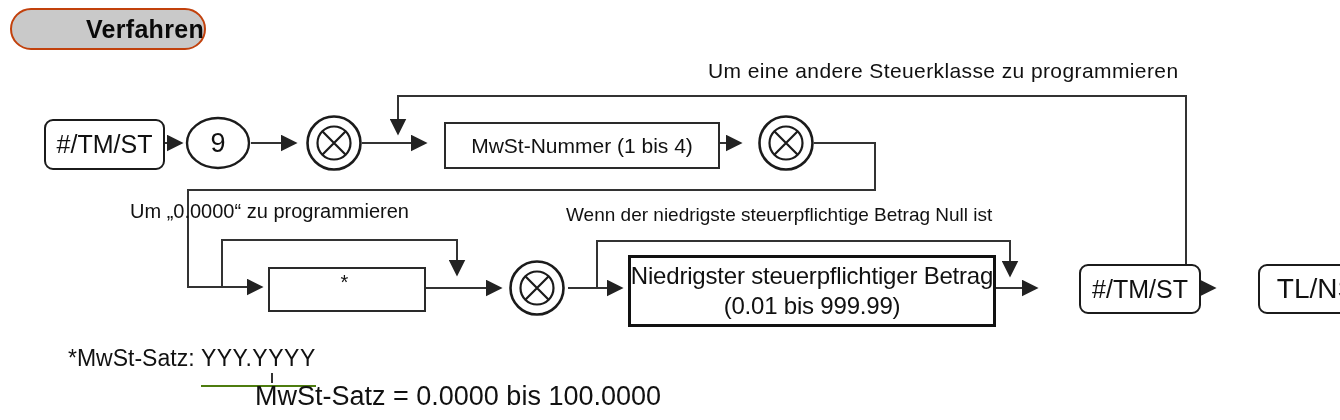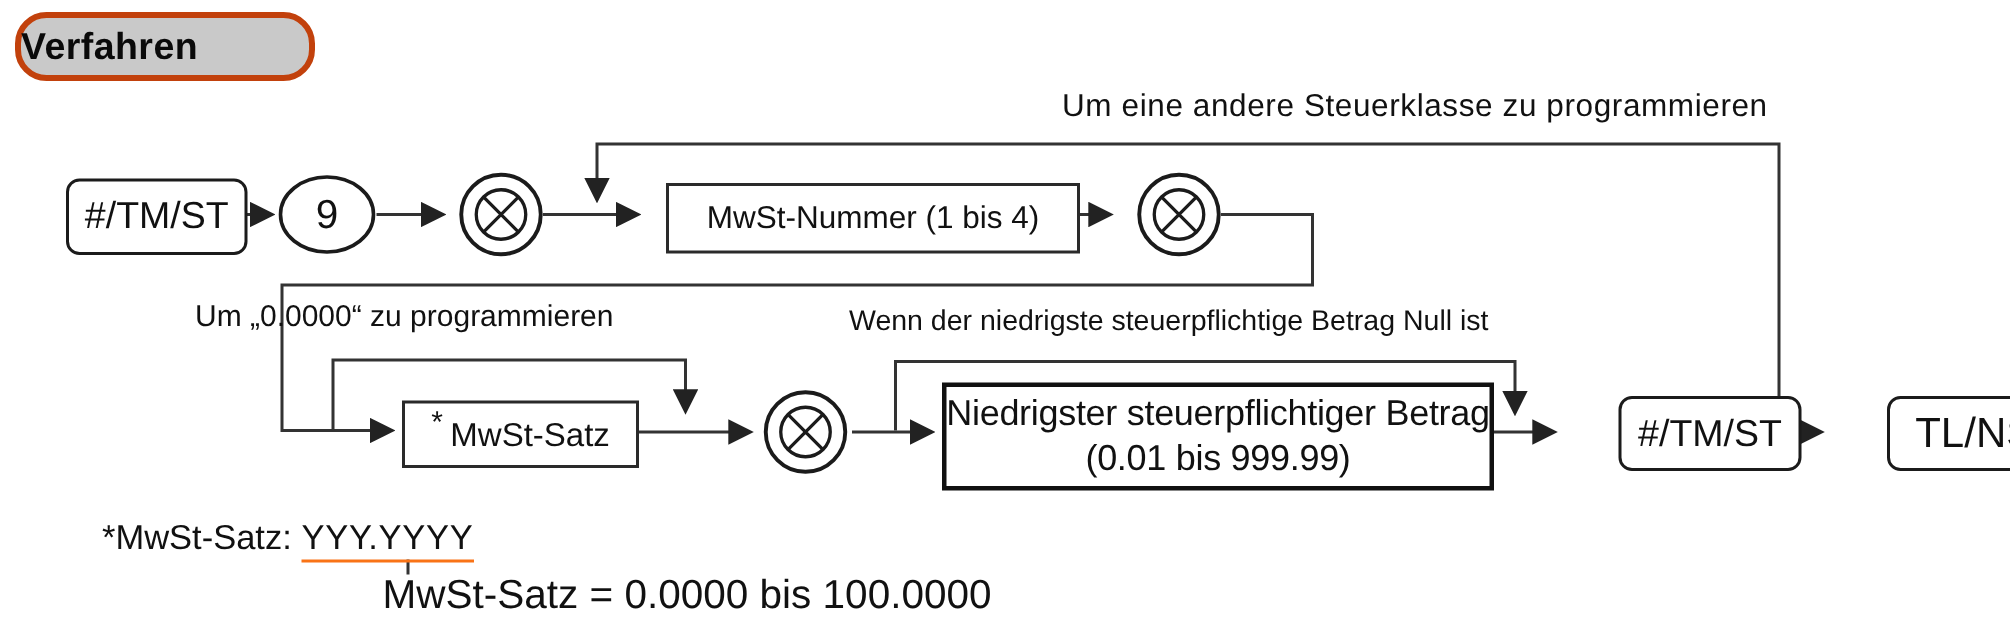--- a/index.html
+++ b/index.html
@@ -5,40 +5,40 @@
   html,body{margin:0;padding:0;background:#ffffff;}
   #stage{
     position:relative;width:1340px;height:420px;background:#ffffff;
     font-family:"Liberation Sans","DejaVu Sans",sans-serif;color:#111;
     overflow:hidden;
   }
   .abs{position:absolute;}
   
   .badge{
     left:10px;top:8px;width:192px;height:38px;
-    background:#c9c9c9;border:4px solid #c2410c;border-radius:21px;
-    display:flex;align-items:center;justify-content:flex-start;
+    background:#c9c9c9;border:2px solid #c2410c;border-radius:21px;
+    display:flex;align-items:center;justify-content:flex-end;
     font-weight:bold;font-size:25px;letter-spacing:0.3px;color:#0a0a0a;
   }
   
   .keycap{
     border:2.5px solid #1b1b1b;border-radius:9px;background:#fff;
     display:flex;align-items:center;justify-content:center;
     font-size:25px;color:#111;white-space:nowrap;margin-left:36px;
   }
   
   .pbox{
     border:2px solid #2a2a2a;background:#fff;
     display:flex;align-items:center;justify-content:center;
     font-size:21px;color:#111;white-space:nowrap;text-align:center;
   }
   .pbox-bold{border-width:3px;border-color:#111;flex-direction:column;line-height:1.25;font-size:24px;letter-spacing:-0.2px;}
   .flabel{font-size:20px;color:#111;white-space:nowrap;}
   .sup-ast{display:inline-block;transform:translateY(-7px);font-size:20px;margin-right:5px;}
-  .underlined{border-bottom:2px solid #f97316;padding-bottom:2px;letter-spacing:0.5px;}
+  .underlined{border-bottom:2px solid #4d7c0f;padding-bottom:14px;letter-spacing:0.5px;}
   .footnote1{font-size:23px;white-space:nowrap;}
   .footnote2{font-size:27px;white-space:nowrap;}
 </style>
 </head>
 <body>
 
 <div id="stage">
 
   <svg class="abs" style="left:0;top:0;" width="1340" height="420" viewBox="0 0 1340 420">
     <defs>
@@ -112,21 +112,20 @@
 
   <div class="abs flabel" style="left:130px;top:200px;">
     <span>Um „0.0000“ zu programmieren</span>
   </div>
   <div class="abs flabel" style="left:566px;top:204px;font-size:19px;">
     <span>Wenn der niedrigste steuerpflichtige Betrag Null ist</span>
   </div>
 
   <div class="abs pbox" style="left:268px;top:267px;width:154px;height:41px;font-size:22px;">
     <span class="sup-ast">*</span>
-    <span>MwSt-Satz</span>
   </div>
 
   <div class="abs pbox pbox-bold" style="left:628px;top:255px;width:362px;height:66px;">
     <span>Niedrigster steuerpflichtiger Betrag</span>
     <span>(0.01 bis 999.99)</span>
   </div>
 
   <div class="abs keycap" style="left:1043px;top:264px;width:118px;height:46px;">
     <span>#/TM/ST</span>
   </div>

